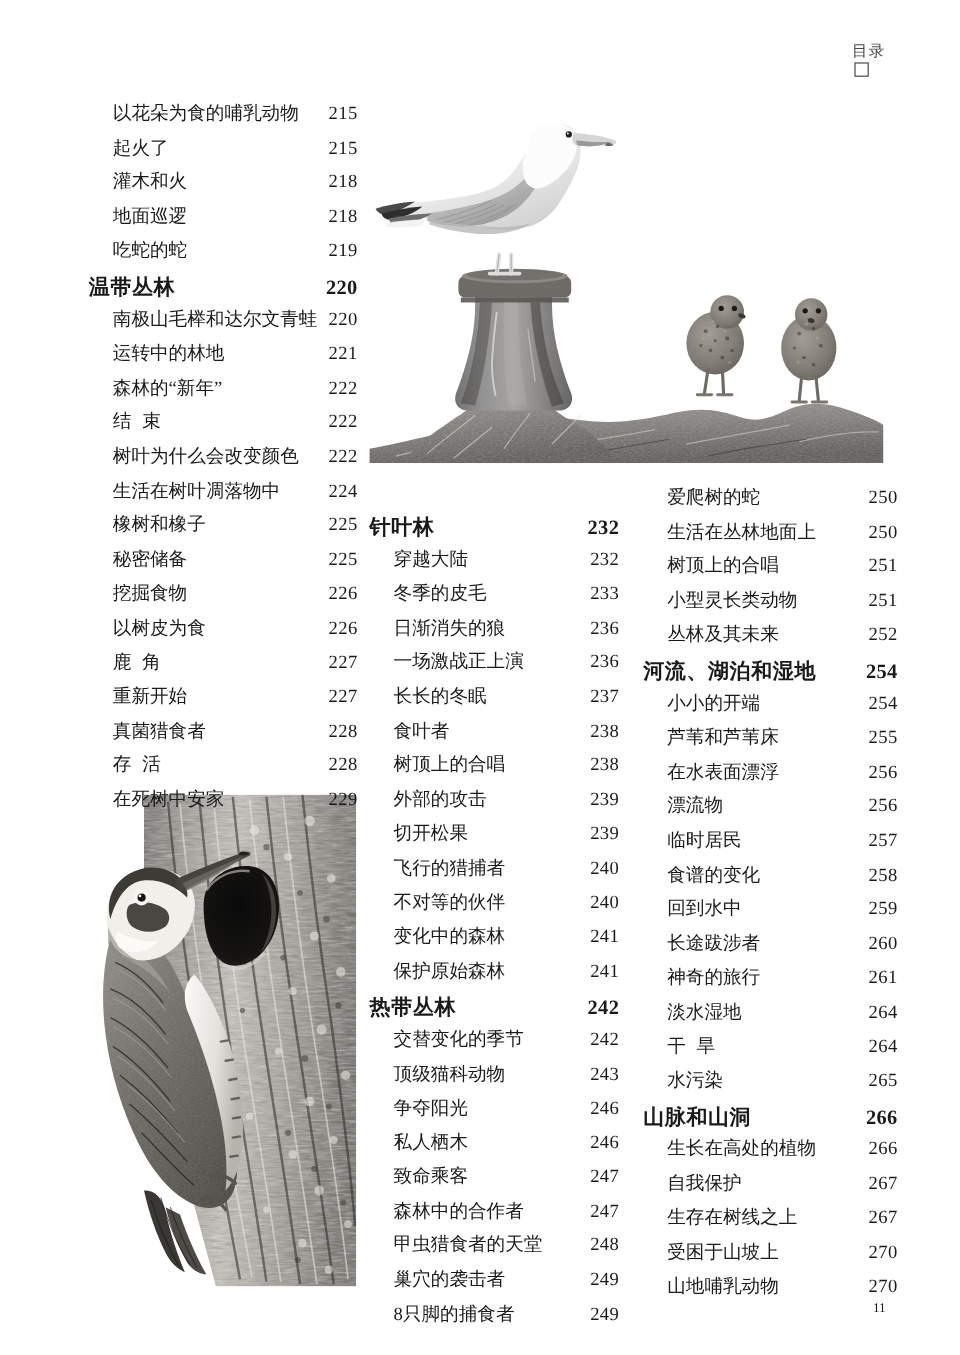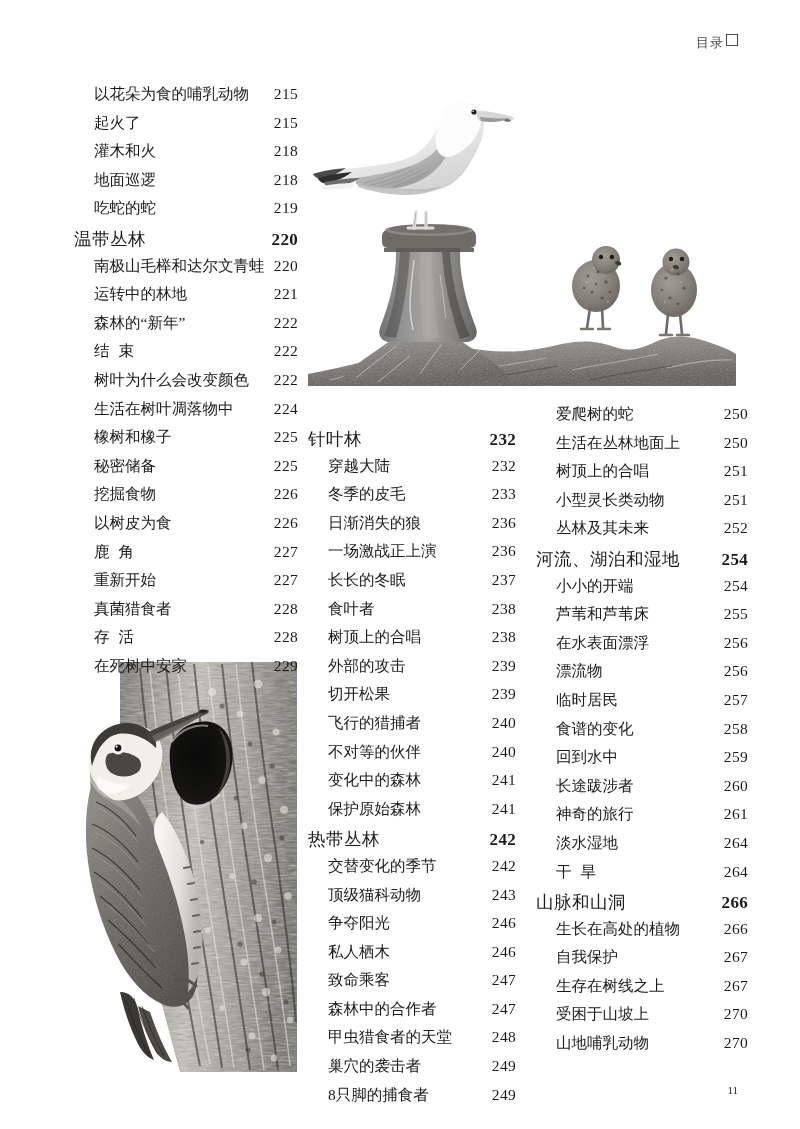--- a/index.html
+++ b/index.html
@@ -8,21 +8,21 @@
     background:#ffffff;
     font-family:"Liberation Serif","DejaVu Serif",serif;
     color:#1a1a1a;
   }
   .page{position:absolute;inset:0;}
 
   
   .header{
     position:absolute;top:34px;right:62px;
     font-size:13px;letter-spacing:1px;color:#4a4a4a;
-    display:flex;
+    display:flex;flex-direction:column;
   }
   .header .box-glyph{
     display:inline-block;width:10px;height:10px;
     border:1.4px solid #4a4a4a;margin-left:2px;
   }
 
   
   .toc{position:absolute;text-align:right;}
   .toc-row{
     display:flex;align-items:baseline;
@@ -35,21 +35,21 @@
   }
   .toc-page{
     margin-left:auto;
     font-size:15.5px;
     font-family:"Liberation Serif","DejaVu Serif",serif;
     letter-spacing:0.3px;
   }
   .lvl-sub .toc-label{padding-left:20px;}
   .lvl-head{ }
   .lvl-head .toc-label{
-    font-weight:normal;font-size:17.5px;letter-spacing:0.5px;
+    font-weight:bold;font-size:17.5px;letter-spacing:0.5px;
   }
   .lvl-head .toc-page{font-weight:bold;font-size:17px;}
   .sp2 .toc-label{letter-spacing:9px;font-family:Liberation Mono, monospace;}
 
   
   #col-left{left:74px;top:84px;width:224px;}
   #col-mid{left:308px;top:404px;width:208px;margin-top:23px;}
   #col-right{left:525px;top:404px;width:212px;margin-left:11px;}
 
   
@@ -734,20 +734,24 @@
         <span class="toc-page">261</span>
       </div>
       <div class="toc-row lvl-sub">
         <span class="toc-label">淡水湿地</span>
         <span class="toc-page">264</span>
       </div>
       <div class="toc-row lvl-sub sp2">
         <span class="toc-label">干旱</span>
         <span class="toc-page">264</span>
       </div>
+      <div class="toc-row lvl-sub">
+        <span class="toc-label">水污染</span>
+        <span class="toc-page">265</span>
+      </div>
       <div class="toc-row lvl-head">
         <span class="toc-label">山脉和山洞</span>
         <span class="toc-page">266</span>
       </div>
       <div class="toc-row lvl-sub">
         <span class="toc-label">生长在高处的植物</span>
         <span class="toc-page">266</span>
       </div>
       <div class="toc-row lvl-sub">
         <span class="toc-label">自我保护</span>

